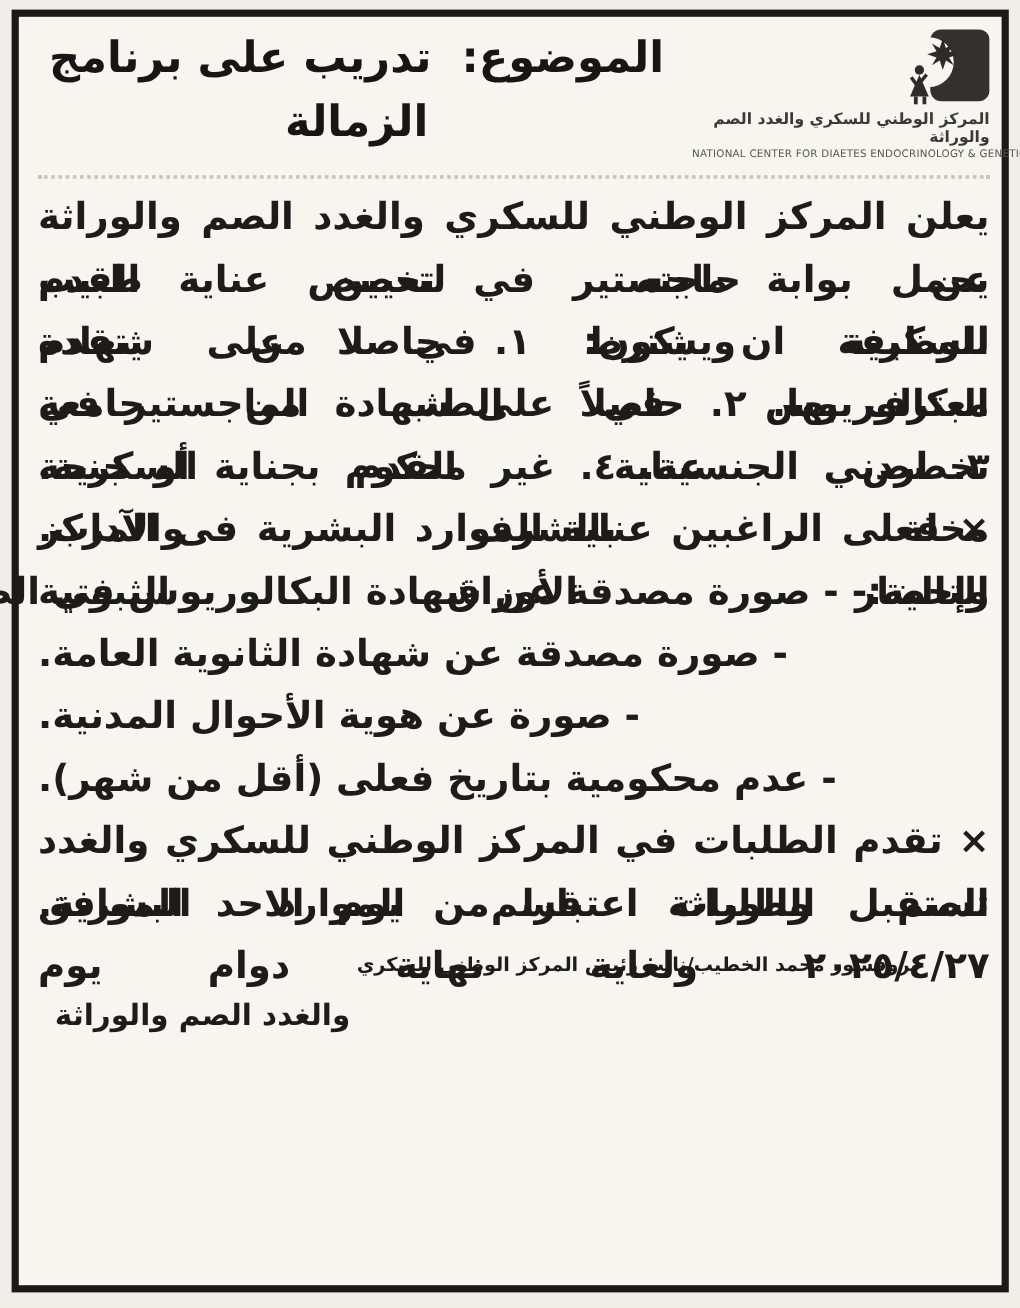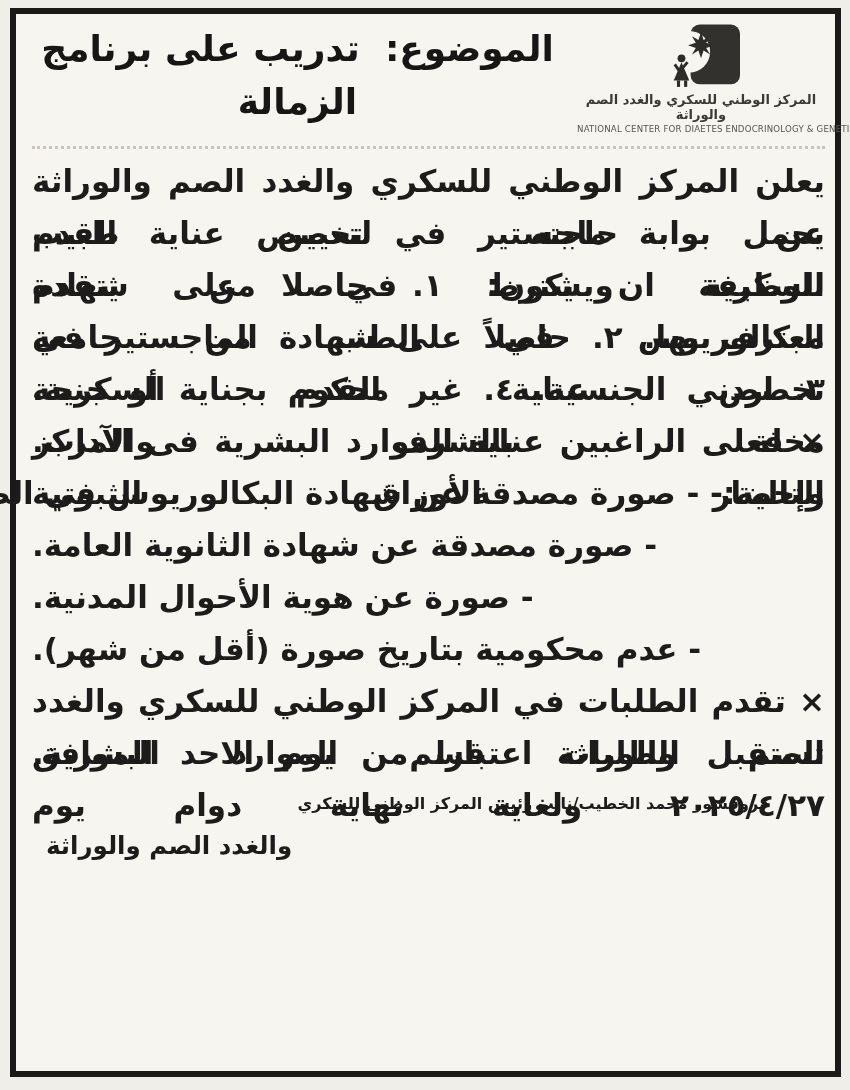--- a/index.html
+++ b/index.html
@@ -30,21 +30,21 @@
   .ad-header {
     display: flex;
     align-items: flex-start;
     border-bottom: 3px dotted #c8c5bd;
     padding-bottom: 8px;
     min-height: 118px;
   }
   .logo-block {
     width: 248px;
     flex: 0 0 248px;
-    text-align: center;
+    text-align: right;
     padding-top: 4px;
   }
   .logo-icon-wrap { height: 66px; }
   .logo-ar {
     font-size: 13px;
     font-weight: bold;
     color: #3b3a37;
     margin-top: 2px;
     direction: rtl;
   }
@@ -138,21 +138,21 @@
   <div class="ad-body">
     <div class="ln j">يعلن المركز الوطني للسكري والغدد الصم والوراثة عن حاجته لتعيين طبيب</div>
     <div class="ln j">يحمل بوابة ماجستير في تخصص عناية القدم السكرية ويشترط في من يتقدم</div>
     <div class="ln j">للوظيفة ان يكون: ١. حاصلا على شهادة البكالوريوس في الطب من جامعة</div>
     <div class="ln j">معترف بها. ٢. حاصلاً على شهادة الماجستير في تخصص عناية القدم السكرية.</div>
     <div class="ln j">٣. اردني الجنسية. ٤. غير محكوم بجناية أو جنحة مخلة بالشرف والآداب.</div>
     <div class="ln j">× فعلى الراغبين عناية الموارد البشرية فى المركز وإحضار الأوراق الثبوتية</div>
     <div class="ln r">التالية:- - صورة مصدقة عن شهادة البكالوريوس في الطب.</div>
     <div class="ln r">- صورة مصدقة عن شهادة الثانوية العامة.</div>
     <div class="ln r">- صورة عن هوية الأحوال المدنية.</div>
-    <div class="ln r">- عدم محكومية بتاريخ صورة (أقل من شهر).</div>
+    <div class="ln r">- عدم محكومية بتاريخ فعلى (أقل من شهر).</div>
     <div class="ln j">× تقدم الطلبات في المركز الوطني للسكري والغدد الصم والوراثة قسم الموارد البشرية.</div>
     <div class="ln j">تستقبل الطلبات اعتبارا من يوم الاحد الموافق ٢٠٢٥/٤/٢٧ ولغاية نهاية دوام يوم</div>
   </div>
 
   <div class="signature-block">
     <div class="sig1">بروفسور محمد الخطيب/نائب رئيس المركز الوطني للسكري</div>
     <div class="sig2">والغدد الصم والوراثة</div>
   </div>
 
 </div>

